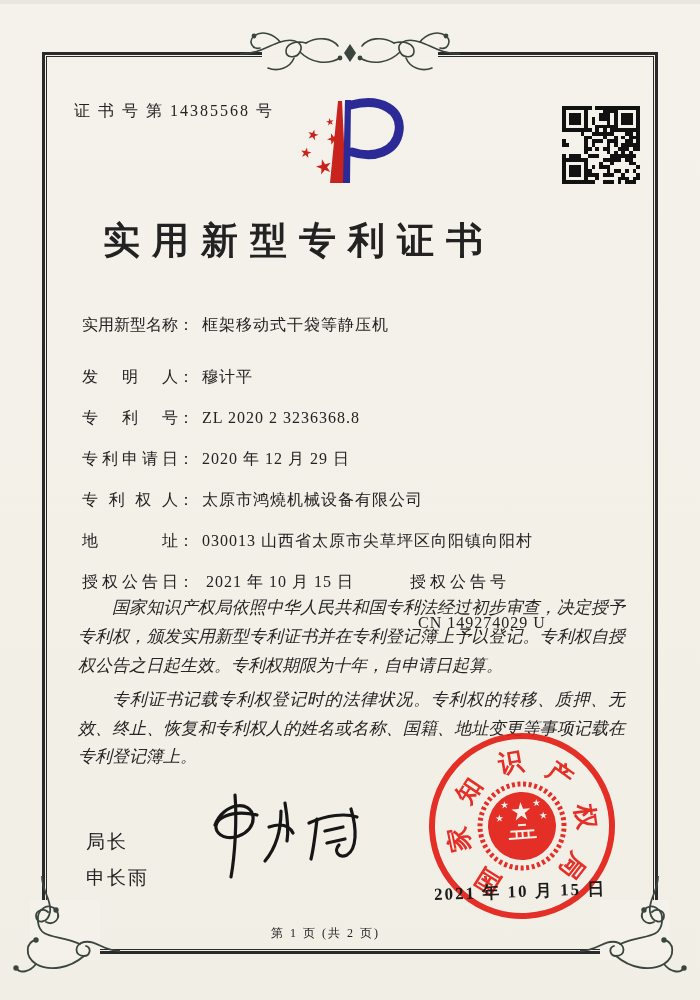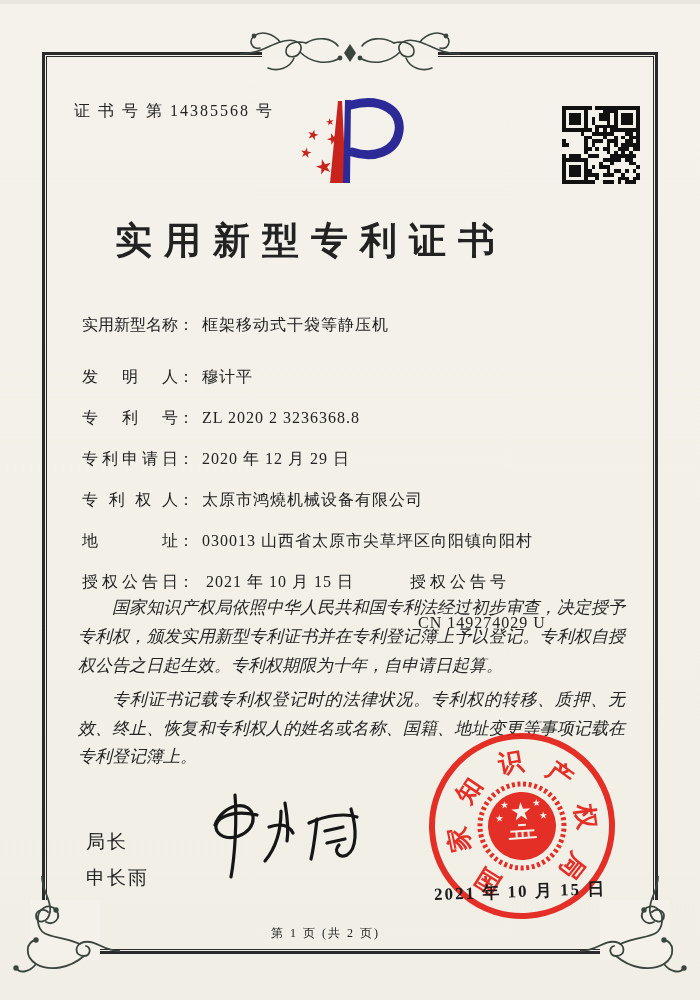--- a/index.html
+++ b/index.html
@@ -11,21 +11,21 @@
     font-family:"Liberation Serif","DejaVu Serif",serif;
     color:#222;
   }
   .frame{position:absolute;left:42px;top:48px;width:610px;height:896px;border:3px solid #2a2a2a;}
   .frame-inner{position:absolute;inset:1px;border:1px solid #2a2a2a;}
   .corner-mask{position:absolute;background:#f4f1ea;}
   .ornament{position:absolute;}
   .cert-no{position:absolute;left:74px;top:97px;font-size:16px;letter-spacing:2px;white-space:nowrap;}
   .logo{position:absolute;left:286px;top:92px;width:132px;height:100px;}
   .qr{position:absolute;left:562px;top:102px;width:78px;height:78px;}
-  .title{position:absolute;left:12px;top:212px;width:598px;text-align:center;
+  .title{position:absolute;left:0;top:212px;width:598px;text-align:center;
          font-size:37px;font-weight:bold;letter-spacing:12px;white-space:nowrap;}
   .fields{position:absolute;left:82px;top:311px;width:545px;font-size:16px;}
   .frow{display:flex;align-items:baseline;margin-bottom:19px;height:22px;white-space:nowrap;}
   .frow.gap-lg{margin-bottom:30px;}
   .flabel{display:inline-block;width:96px;text-align:justify;text-align-last:justify;}
   .fcolon{display:inline-block;width:16px;}
   .fvalue{padding-left:8px;letter-spacing:1px;}
   .grant-row{display:flex;}
   .grant-right{margin-left:56px;display:flex;align-items:baseline;flex-direction:column;}
   .paras{position:absolute;left:78px;top:590px;width:547px;font-size:17px;line-height:1.7;

